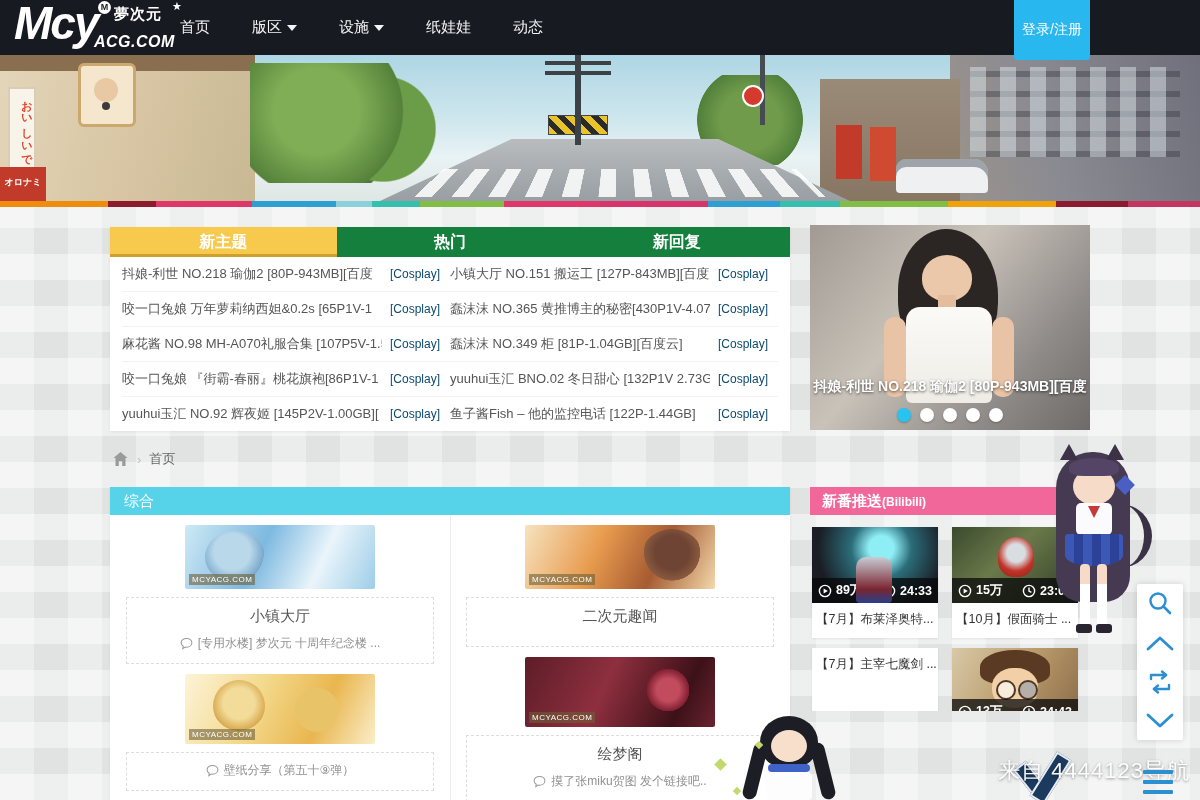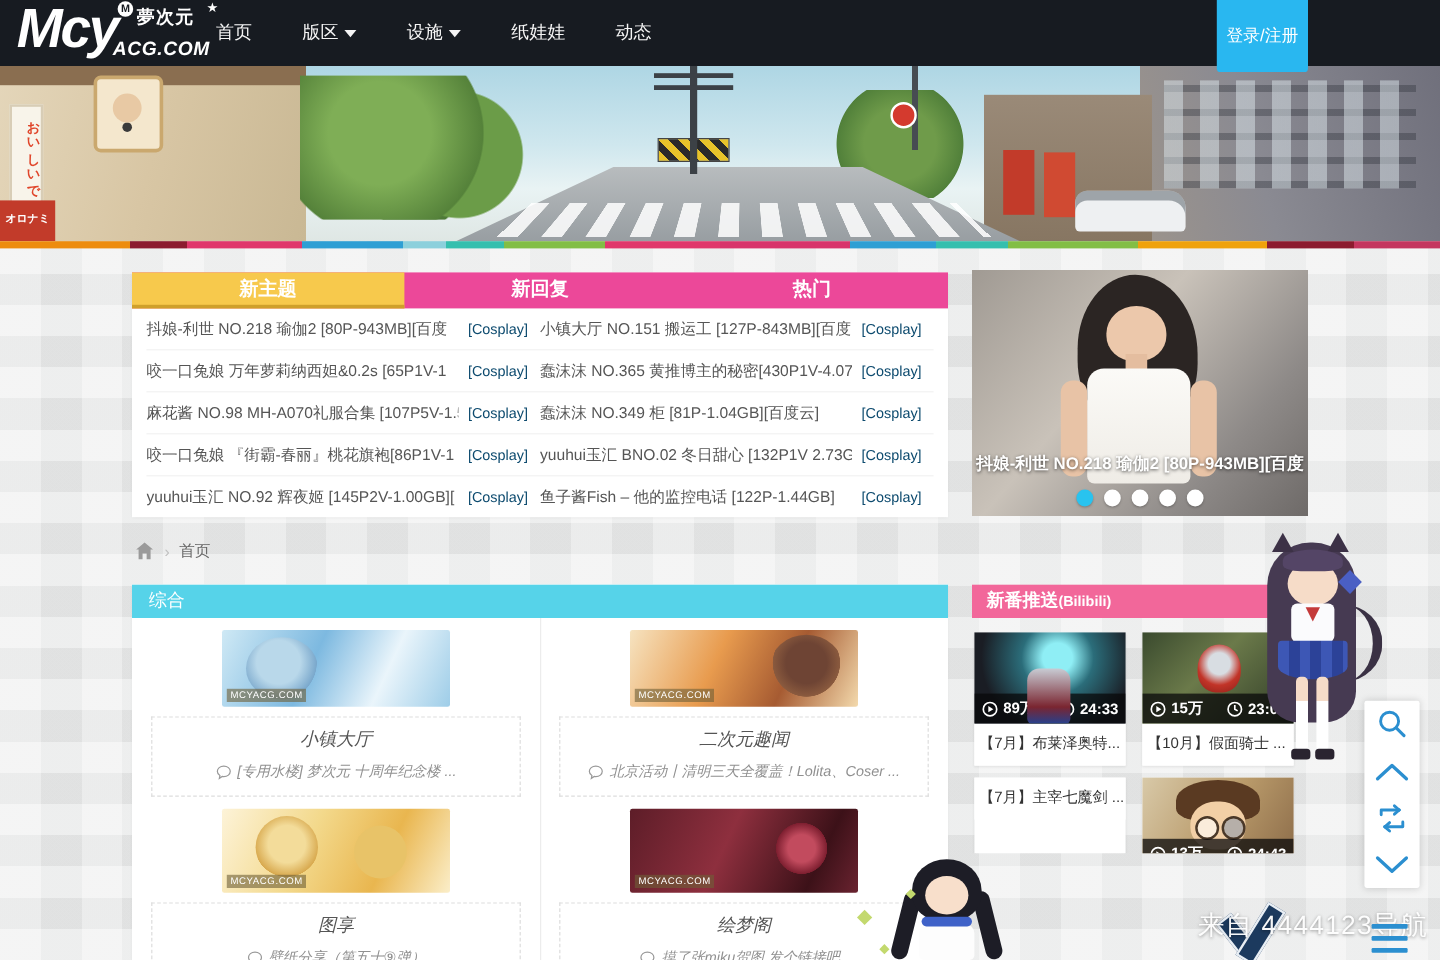--- a/index.html
+++ b/index.html
@@ -44,21 +44,21 @@
   .hero-pole{position:absolute;left:575px;top:0;width:6px;height:90px;background:#3c4146;}
   .hero-crossarm{position:absolute;left:545px;top:6px;width:66px;height:4px;background:#3c4146;box-shadow:0 10px 0 #3c4146;}
   .hero-pole2{position:absolute;left:760px;top:0;width:5px;height:70px;background:#474c52;}
   .hero-redsign{position:absolute;left:742px;top:30px;width:18px;height:18px;border-radius:50%;background:#d43a2e;border:2px solid #fff;}
   
   .stripe{position:absolute;left:0;top:201px;width:1200px;height:6px;z-index:5;background:linear-gradient(90deg,
     #ed8c0e 0 9%,#8c1b2f 9% 13%,#e0376b 13% 21%,#2e9fd4 21% 28%,#8cd0dc 28% 31%,#35bfae 31% 35%,#82be45 35% 42%,
     #e0376b 42% 50%,#d8346b 50% 59%,#2e9fd4 59% 65%,#35bfae 65% 70%,#82be45 70% 79%,#efa20c 79% 88%,#8c1b2f 88% 94%,#c4365f 94% 100%);}
   
   .maincard{position:absolute;left:110px;top:227px;width:680px;background:#fff;z-index:4;box-shadow:0 1px 3px rgba(0,0,0,.06);}
-  .tabbar{height:30px;background:#ec4899;display:flex;}
+  .tabbar{height:30px;background:#15803d;display:flex;}
   .tab{flex:1;text-align:center;line-height:30px;color:#fff;font-size:16px;font-weight:bold;cursor:pointer;position:relative;}
   .tab.active{background:#f7c94c;}
   .tab.active::after{content:"";position:absolute;left:0;bottom:0;width:100%;height:3px;background:#cfa02b;}
   .plist{padding:0 12px;}
   .prow{display:flex;height:34px;align-items:center;border-top:1px solid #f2f2f2;}
   .prow:first-child{border-top:none;}
   .pcell{width:50%;display:flex;align-items:center;overflow:hidden;padding-right:10px;box-sizing:border-box;}
   .ptitle{flex:1;font-size:13px;color:#555;white-space:nowrap;overflow:hidden;cursor:pointer;}
   .ptag{font-size:12px;color:#0c4a6e;margin-left:8px;white-space:nowrap;cursor:pointer;}
   
@@ -88,21 +88,21 @@
   .fbanner{position:relative;width:190px;height:64px;margin:10px auto 0;cursor:pointer;border-radius:2px;overflow:hidden;}
   .fb1{background:linear-gradient(115deg,#cfe9f5 0%,#7db9e0 40%,#eaf5fb 70%,#9ecde8 100%);}
   .fb1::after{content:"";position:absolute;left:20px;top:6px;width:60px;height:52px;border-radius:50%;background:radial-gradient(circle at 45% 40%,#b9d8ea 0 40%,#7aa8cc 70%,transparent 71%);}
   .fb2{background:linear-gradient(115deg,#f6e3c0 0%,#e89b4e 38%,#a65b32 68%,#f3d9ac 100%);}
   .fb2::after{content:"";position:absolute;left:116px;top:4px;width:62px;height:56px;border-radius:50% 50% 46% 46%;background:radial-gradient(circle at 50% 42%,#6e4434 0 38%,#8a5a3e 62%,transparent 63%);}
   .fb3{background:linear-gradient(115deg,#fdf3d8 0%,#f3d98c 38%,#e9b64f 70%,#fbeec9 100%);}
   .fb3::after{content:"";position:absolute;left:28px;top:6px;width:52px;height:52px;border-radius:50%;background:radial-gradient(circle at 50% 45%,#f3dc9a 0 40%,#d8a94e 70%,transparent 71%);box-shadow:78px 4px 0 -4px #e8c368;}
   .fb4{background:linear-gradient(115deg,#5d1d28 0%,#8e2f3e 42%,#3c1118 80%,#6a2330 100%);}
   .fb4::after{content:"";position:absolute;left:120px;top:10px;width:46px;height:46px;border-radius:50%;background:radial-gradient(circle at 50% 50%,#c24b5e 0 35%,#7e1f30 65%,transparent 66%);}
   .wm{position:absolute;left:4px;bottom:4px;font-size:8px;color:#fff;background:rgba(110,95,55,.6);padding:1px 3px;letter-spacing:.5px;z-index:2;}
-  .fbox{margin:8px 16px;border:1px dashed #ddd;padding:9px 6px 11px;cursor:pointer;background:#fff;font-style:italic;}
+  .fbox{margin:8px 16px;border:1px dashed #ddd;padding:9px 6px 11px;cursor:pointer;background:#fff;}
   .ftitle{font-size:15px;color:#555;margin-bottom:9px;}
   .fsub{font-size:12px;color:#909090;display:flex;justify-content:center;align-items:center;gap:5px;white-space:nowrap;overflow:hidden;}
   
   .anime{position:absolute;left:810px;top:487px;width:280px;height:224px;overflow:hidden;}
   .ahead{height:28px;background:#f2679a;color:#fff;line-height:28px;padding-left:12px;cursor:pointer;}
   .ahead .t{font-size:15px;font-weight:bold;}
   .ahead .s{font-size:12px;font-weight:bold;}
   .vgrid{margin-top:12px;display:grid;grid-template-columns:126px 126px;column-gap:14px;row-gap:10px;padding-left:2px;}
   .vcard{background:#fff;cursor:pointer;box-shadow:0 1px 2px rgba(0,0,0,.08);}
   .vthumb{position:relative;width:126px;height:76px;overflow:hidden;}
@@ -215,22 +215,22 @@
   <div class="hero-pole"></div>
   <div class="hero-crossarm"></div>
   <div class="hero-pole2"></div>
   <div class="hero-redsign"></div>
 </div>
 <div class="stripe"></div>
 
 <div class="maincard">
   <div class="tabbar">
     <div class="tab active">新主题</div>
+    <div class="tab">热门</div>
     <div class="tab">新回复</div>
-    <div class="tab">热门</div>
   </div>
   <div class="plist">
     <div class="prow">
       <div class="pcell">
           <span class="ptitle">抖娘-利世 NO.218 瑜伽2 [80P-943MB][百度</span>
           <span class="ptag">[Cosplay]</span>
         </div>
       <div class="pcell">
           <span class="ptitle">小镇大厅 NO.151 搬运工 [127P-843MB][百度</span>
           <span class="ptag">[Cosplay]</span>
@@ -320,43 +320,36 @@
               <svg width="13" height="13" viewBox="0 0 14 14">
                 <path d="M7 1.5 C3.7 1.5 1.2 3.6 1.2 6.2 C1.2 7.8 2.1 9.2 3.5 10 L3 12.5 L5.6 10.8 C6 10.9 6.5 11 7 11 C10.3 11 12.8 8.9 12.8 6.2 C12.8 3.6 10.3 1.5 7 1.5 Z" fill="none" stroke="#999" stroke-width="1.1"></path>
               </svg>
               <span>[专用水楼] 梦次元 十周年纪念楼 ...</span>
             </div>
         </div>
         <div class="fbanner fb3" style="height:70px;">
             <span class="wm">MCYACG.COM</span>
           </div>
         <div class="fbox">
-          <div class="ftitle">图享</div>
           <div class="fsub">
               <svg width="13" height="13" viewBox="0 0 14 14">
                 <path d="M7 1.5 C3.7 1.5 1.2 3.6 1.2 6.2 C1.2 7.8 2.1 9.2 3.5 10 L3 12.5 L5.6 10.8 C6 10.9 6.5 11 7 11 C10.3 11 12.8 8.9 12.8 6.2 C12.8 3.6 10.3 1.5 7 1.5 Z" fill="none" stroke="#999" stroke-width="1.1"></path>
               </svg>
               <span>壁纸分享（第五十⑨弹）</span>
             </div>
         </div>
       </div>
     </div>
     <div class="fcol">
       <div class="fcell">
         <div class="fbanner fb2">
             <span class="wm">MCYACG.COM</span>
           </div>
         <div class="fbox">
           <div class="ftitle">二次元趣闻</div>
-          <div class="fsub">
-              <svg width="13" height="13" viewBox="0 0 14 14">
-                <path d="M7 1.5 C3.7 1.5 1.2 3.6 1.2 6.2 C1.2 7.8 2.1 9.2 3.5 10 L3 12.5 L5.6 10.8 C6 10.9 6.5 11 7 11 C10.3 11 12.8 8.9 12.8 6.2 C12.8 3.6 10.3 1.5 7 1.5 Z" fill="none" stroke="#999" stroke-width="1.1"></path>
-              </svg>
-              <span>北京活动丨清明三天全覆盖！Lolita、Coser ...</span>
-            </div>
         </div>
         <div class="fbanner fb4" style="height:70px;">
             <span class="wm">MCYACG.COM</span>
           </div>
         <div class="fbox">
           <div class="ftitle">绘梦阁</div>
           <div class="fsub">
               <svg width="13" height="13" viewBox="0 0 14 14">
                 <path d="M7 1.5 C3.7 1.5 1.2 3.6 1.2 6.2 C1.2 7.8 2.1 9.2 3.5 10 L3 12.5 L5.6 10.8 C6 10.9 6.5 11 7 11 C10.3 11 12.8 8.9 12.8 6.2 C12.8 3.6 10.3 1.5 7 1.5 Z" fill="none" stroke="#999" stroke-width="1.1"></path>
               </svg>

